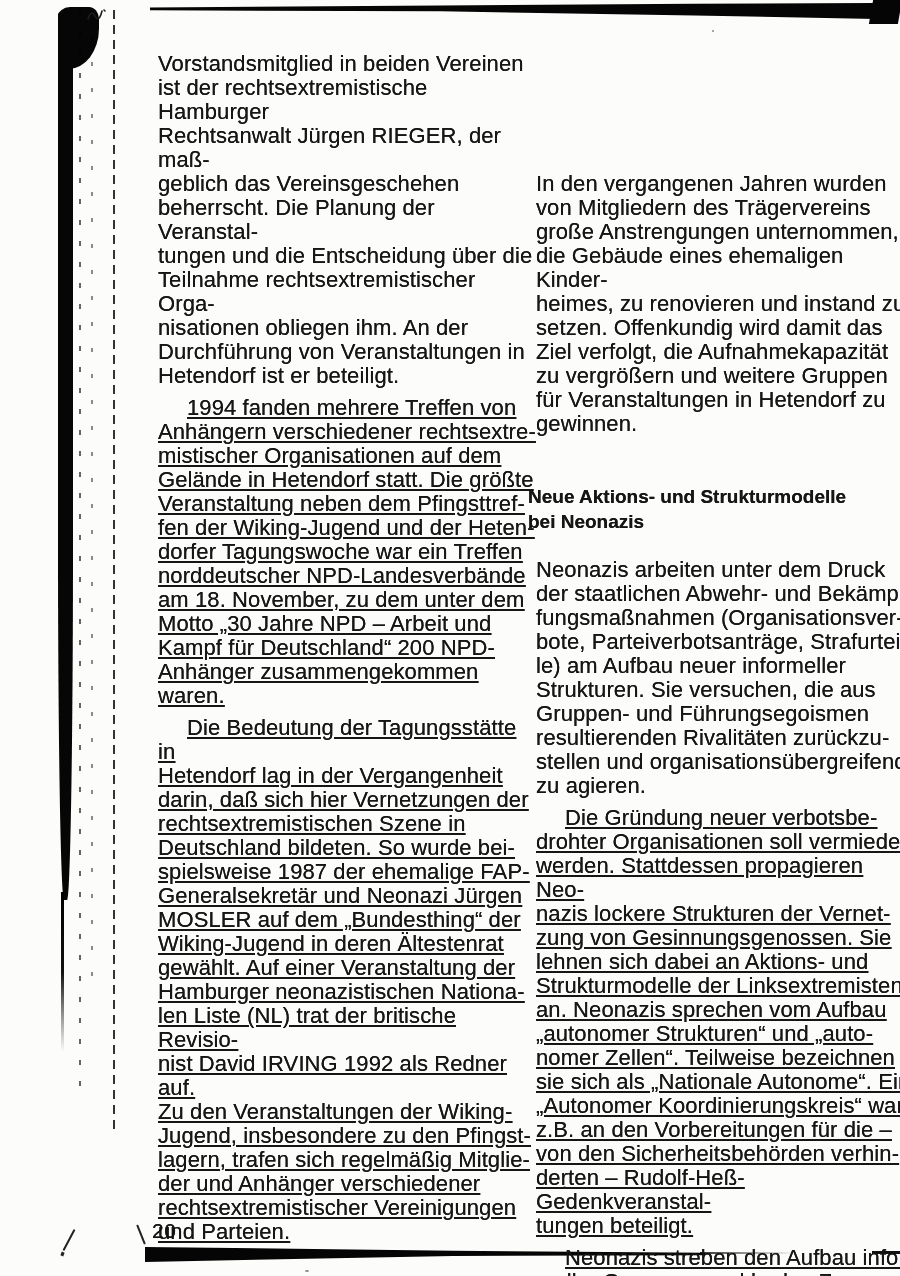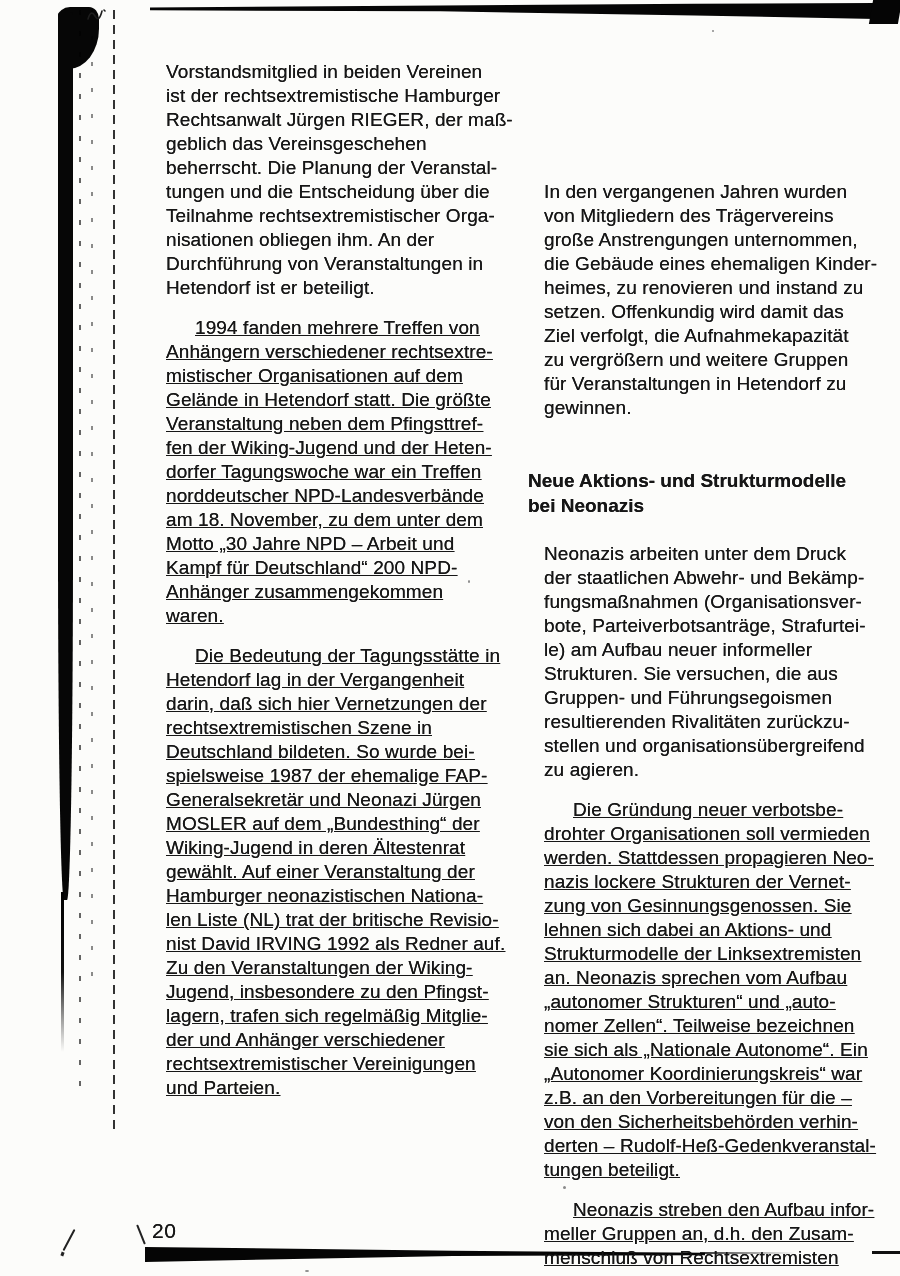--- a/index.html
+++ b/index.html
@@ -59,22 +59,22 @@
   .scratch-slash{left:68px;top:1228px;width:2px;height:24px;transform:rotate(28deg);border-radius:2px;}
   .scratch-dot{left:61px;top:1252px;width:3px;height:4px;transform:rotate(20deg);}
   .scratch-back{left:140px;top:1224px;width:2px;height:21px;transform:rotate(-22deg);border-radius:2px;}
   .speck{position:absolute;background:#8a8a8a;border-radius:50%;}
 
   
   .col{position:absolute;width:395px;}
   .col-left{left:150px;top:44px;}
   .col-right{left:528px;top:164px;}
   .body-par{
-    margin:16px;
-    font-size:19px;line-height:24px;font-weight:500;
+    margin:8px;
+    font-size:22px;line-height:24px;font-weight:500;
     letter-spacing:.1px;
     white-space:pre-line;
     text-shadow:0 0 .6px rgba(0,0,0,.85);
   }
   .indent{text-indent:29px;text-decoration:underline;}
   .section-heading{
     margin:48px 0 24px 0;
     font-size:19px;line-height:25px;font-weight:700;
     white-space:pre-line;
     text-shadow:0 0 .5px rgba(0,0,0,.85);

